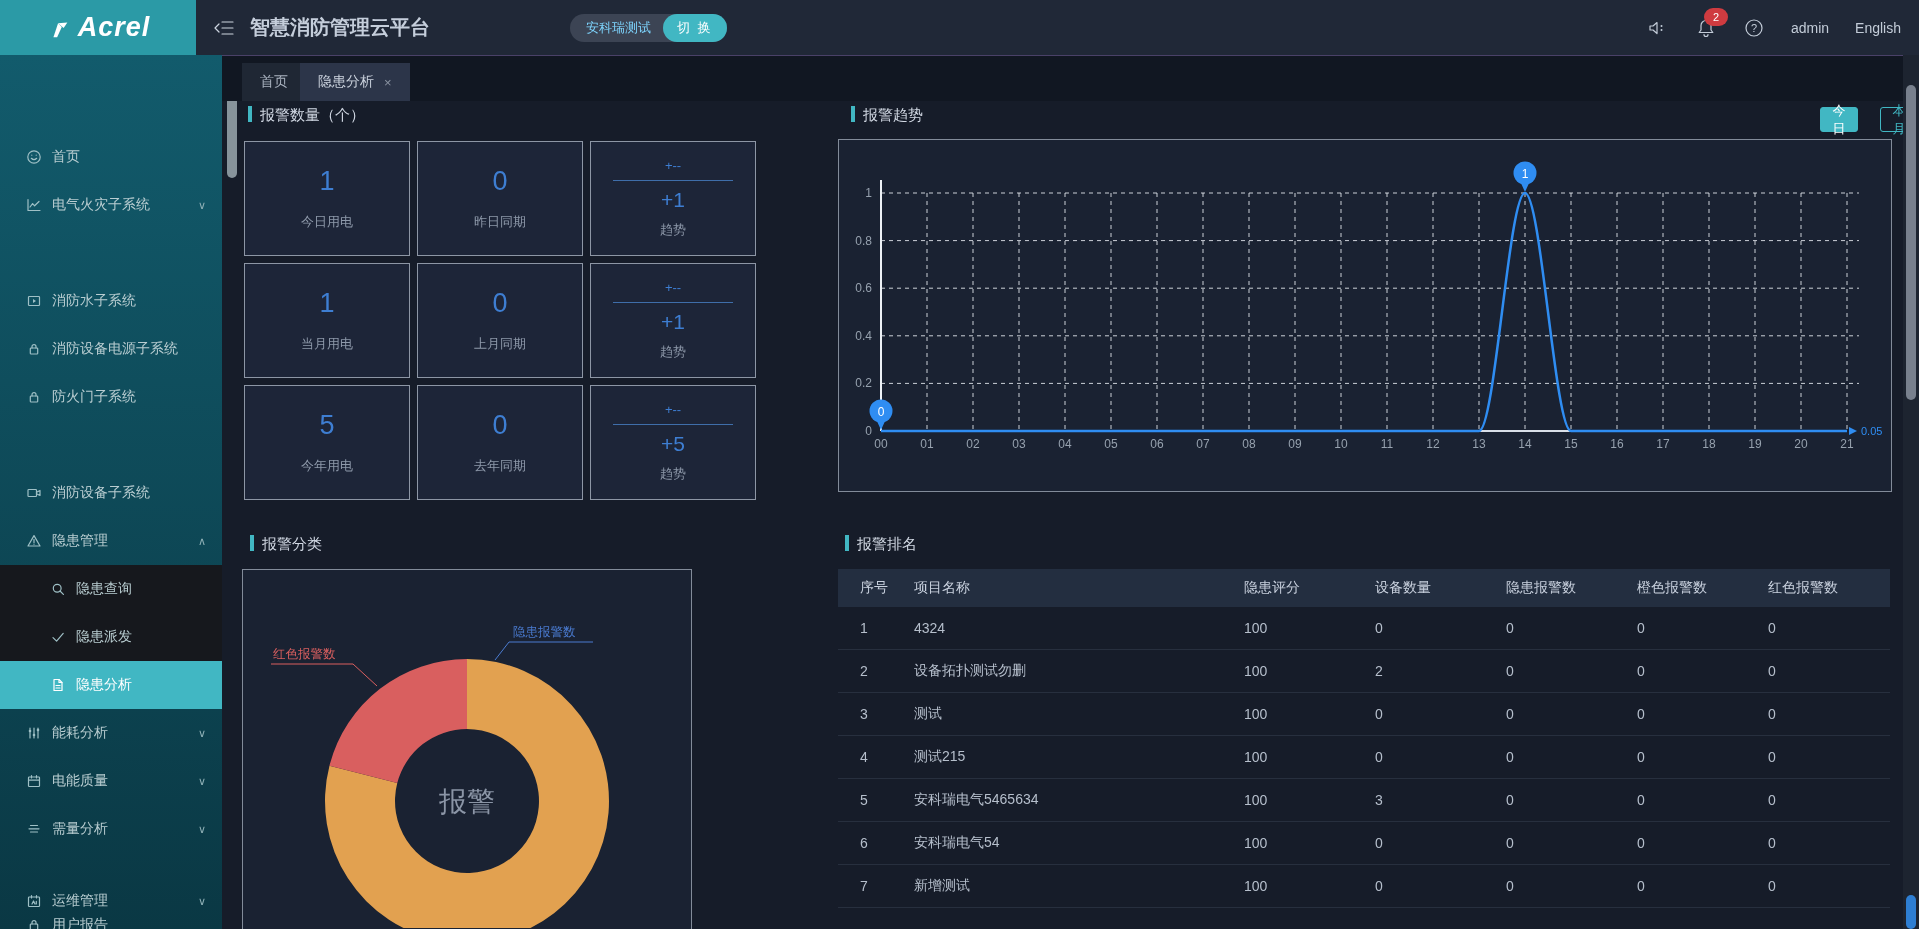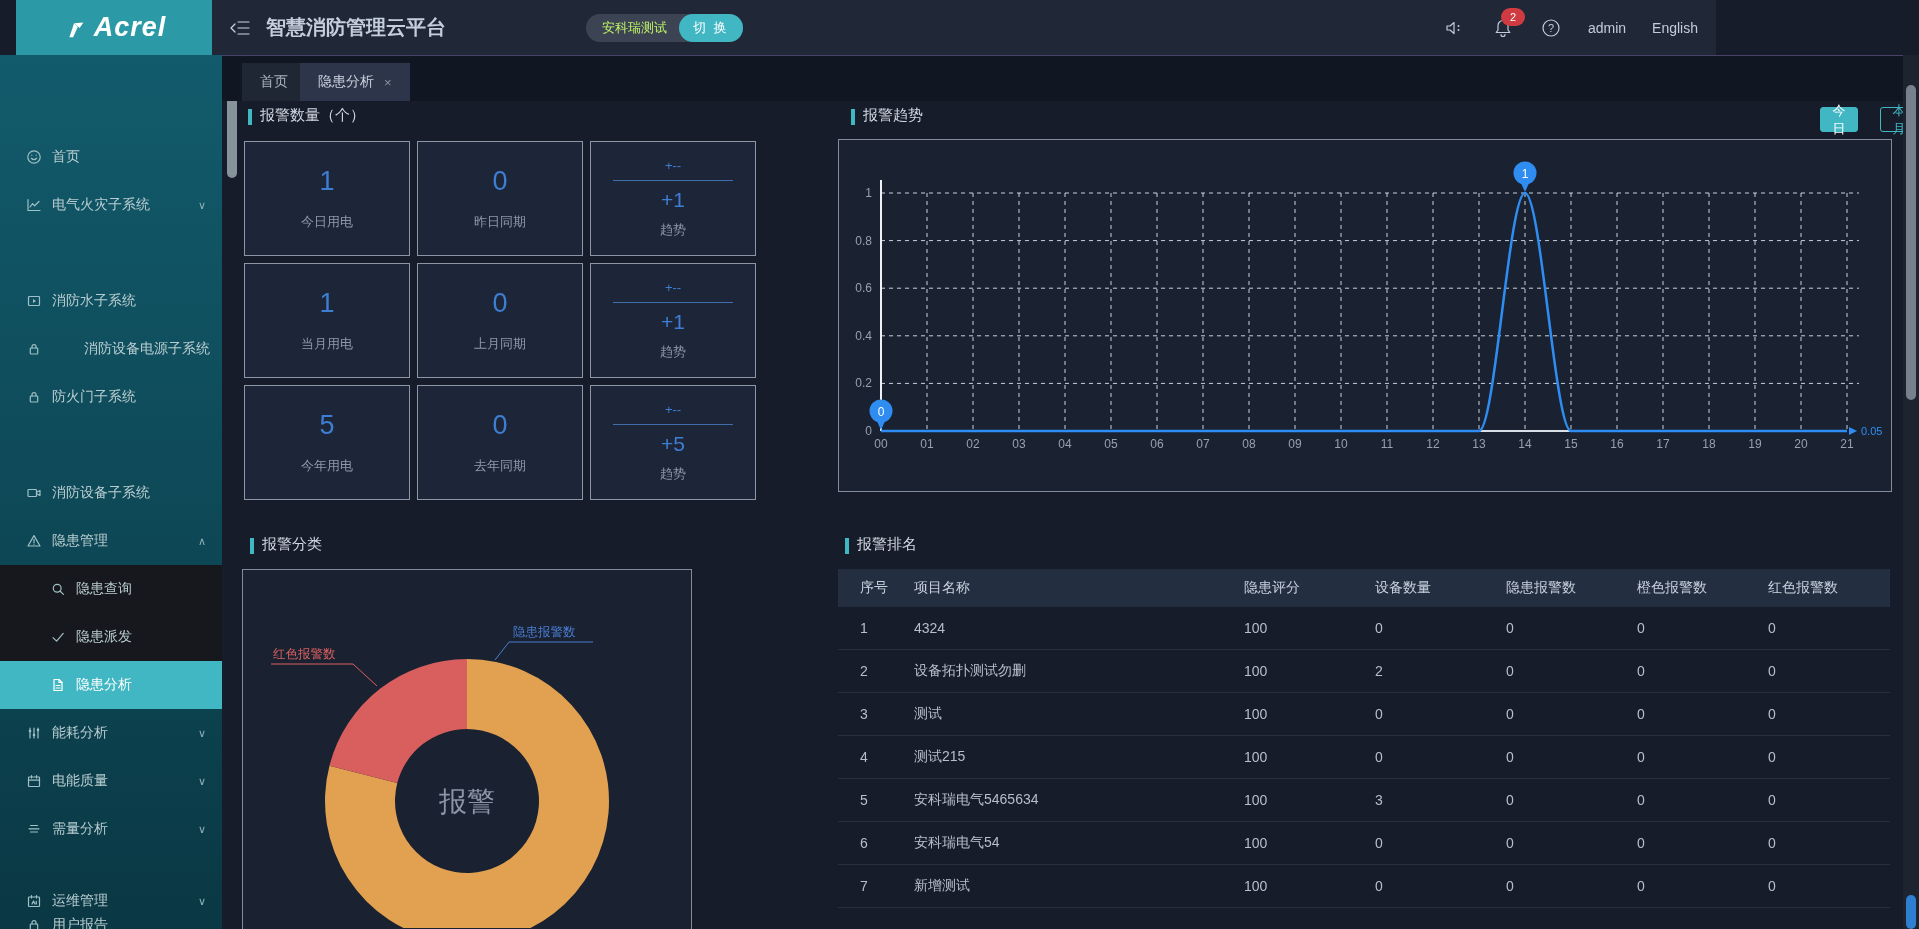--- a/index.html
+++ b/index.html
@@ -1,29 +1,29 @@
 <!DOCTYPE html>
 <html><head>
 <meta charset="utf-8">
 <style>
 html,body{margin:0;padding:0;background:#0d121b}
 .app{position:relative;width:1919px;height:929px;overflow:hidden;background:#161c29;
   font-family:"Liberation Sans",sans-serif}
 
-.hdr{position:absolute;left:16px;top:0;width:1700px;height:55px;background:#202837}
+.hdr{position:absolute;left:0;top:0;width:1919px;height:55px;background:#202837}
 .logo{position:absolute;left:0;top:0;width:196px;height:55px;background:#2b9aa6;
   display:flex;align-items:center;justify-content:center;color:#fff}
 .logo-mark{width:26px;height:26px;margin-right:6px}
 .logo-txt{font-size:27px;font-weight:bold;font-style:italic;letter-spacing:1px}
 .collapse{position:absolute;left:212px;top:16px;width:24px;height:24px;color:#cdd5e0;cursor:pointer}
 .hdr-title{position:absolute;left:250px;top:0;height:55px;line-height:55px;font-size:20px;
   font-weight:bold;color:#c5cedb}
 .pill{position:absolute;left:570px;top:14px;height:28px;background:#3c4454;border-radius:14px;
   display:flex;align-items:center;padding-left:16px}
-.pill-name{color:#bef264;font-size:13px;margin-right:12px}
+.pill-name{color:#7dd3fc;font-size:13px;margin-right:12px}
 .pill-btn{height:28px;border-radius:14px;background:#41b7c3;color:#fff;font-size:13px;
   padding:0 14px;display:flex;align-items:center;border:none;cursor:pointer;letter-spacing:2px}
 .hdr-right{position:absolute;right:18px;top:0;height:55px;display:flex;align-items:center;gap:26px;color:#c3ccd8}
 .hicon{width:22px;height:22px;position:relative;color:#c3ccd8;cursor:pointer}
 .badge{position:absolute;right:-11px;top:-9px;min-width:18px;height:18px;border-radius:9px;
   background:#cf3b40;color:#fff;font-size:11px;display:flex;align-items:center;justify-content:center;padding:0 3px}
 .hdr-user{font-size:14px;cursor:pointer}
 
 .sidebar{position:absolute;left:0;top:55px;width:222px;height:874px;
   background:linear-gradient(180deg,#125b6c,#0a3844)}
@@ -40,21 +40,21 @@
 .sb-thumb{position:absolute;left:227px;top:78px;width:10px;height:100px;border-radius:5px;
   background:#87939b;cursor:pointer}
 
 .tabbar{position:absolute;left:222px;top:55px;width:1697px;height:45px;background:#111722;
   border-top:1px solid #4a4168}
 .tab{position:absolute;top:7px;height:38px;display:flex;align-items:center;padding:0 18px;
   font-size:14px;color:#aab3c0;background:#1f2734;cursor:pointer}
 .tab.active{background:#2c3549;color:#ccd3de}
 .tab .x{margin-left:10px;color:#8a93a2;font-size:13px}
 
-.sec-title{position:absolute;display:flex;align-items:flex-end;font-size:15px;color:#d2d9e4}
+.sec-title{position:absolute;display:flex;align-items:flex-start;font-size:15px;color:#d2d9e4}
 .sec-title:before{content:"";width:4px;height:16px;background:#41b7c3;margin-right:8px}
 .cards{position:absolute;left:244px;top:141px;display:grid;
   grid-template-columns:repeat(3,166px);grid-template-rows:repeat(3,115px);gap:7px}
 .card{background:#1d2538;border:1px solid rgba(216,226,238,.6);display:flex;flex-direction:column;
   align-items:center;justify-content:center}
 .cnum{font-size:27px;color:#3e7ed2;margin-bottom:16px}
 .clab{font-size:13px;color:#8e99aa}
 .tnum{font-size:13px;color:#3e7ed2}
 .tdiv{width:120px;height:1px;background:#3f6eaa;margin:7px 0}
 .tdelta{font-size:21px;color:#3e7ed2;margin-bottom:9px}
@@ -146,21 +146,21 @@
         <span>电气火灾子系统</span>
         <span class="chev">∨</span>
       </div>
       <div class="snav" style="top: 222px;">
         <span class="sicon"><svg viewBox="0 0 16 16" width="16" height="16">
             <rect class="st" x="2.5" y="3.5" width="11" height="9" rx="0.8"></rect>
             <path class="f" d="M7 6l3 2-3 2z"></path>
           </svg></span>
         <span>消防水子系统</span>
       </div>
-      <div class="snav" style="top: 270px; gap: 32px;">
+      <div class="snav" style="top: 270px;">
         <span class="sicon"><svg viewBox="0 0 16 16" width="16" height="16">
             <rect class="st" x="4.3" y="7" width="7.4" height="6" rx="0.8"></rect>
             <path class="st" d="M6 7V5.6a2 2 0 0 1 4 0V7"></path>
           </svg></span>
         <span>消防设备电源子系统</span>
       </div>
       <div class="snav" style="top: 318px;">
         <span class="sicon"><svg viewBox="0 0 16 16" width="16" height="16">
             <rect class="st" x="4.3" y="7" width="7.4" height="6" rx="0.8"></rect>
             <path class="st" d="M6 7V5.6a2 2 0 0 1 4 0V7"></path>

